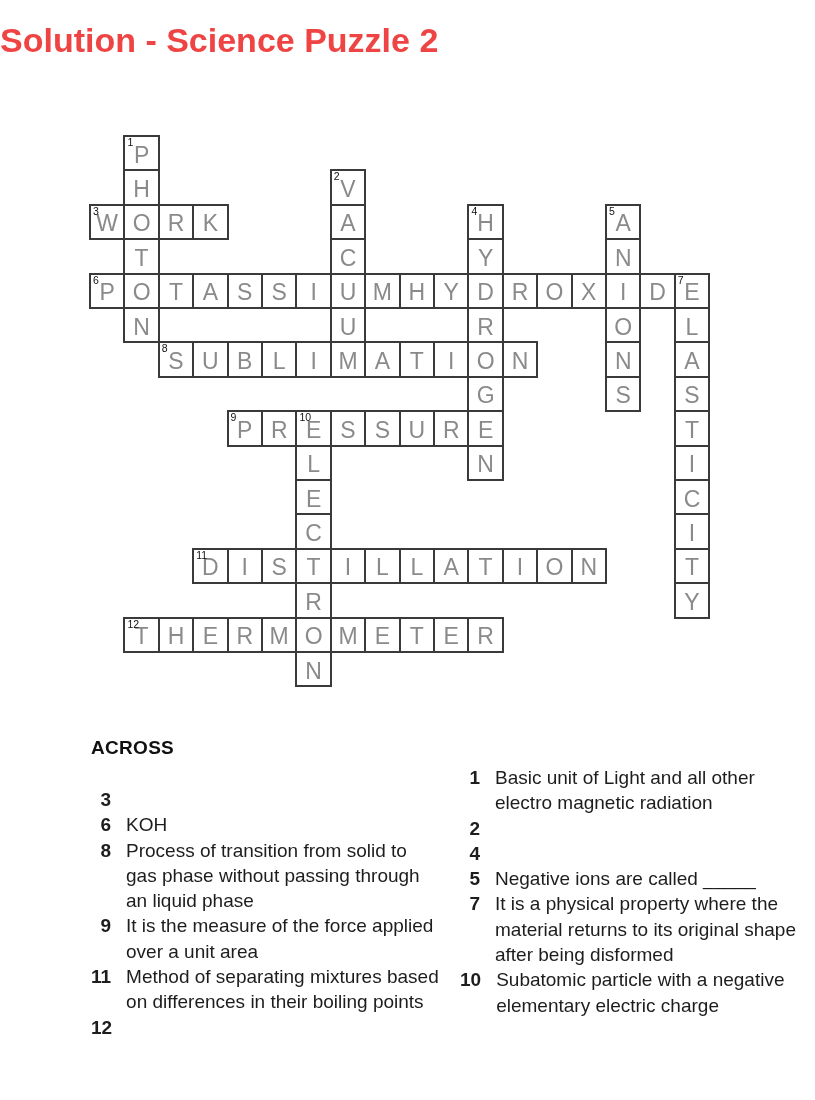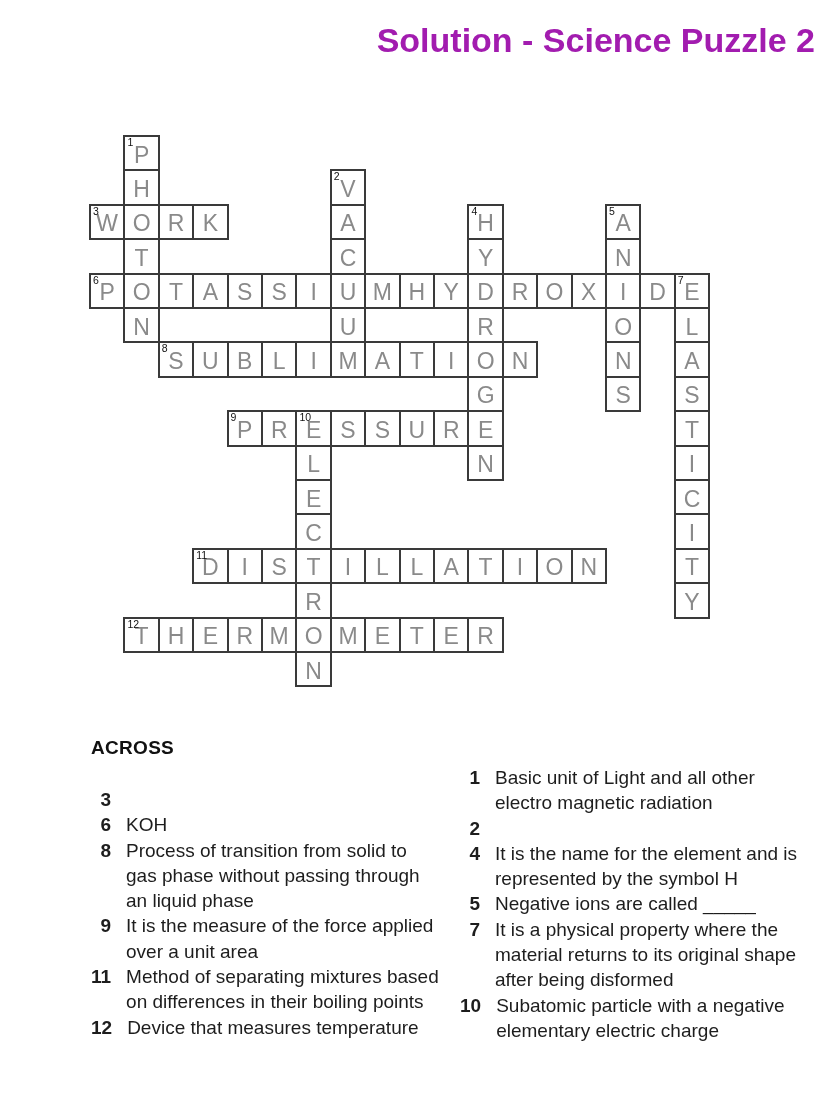--- a/index.html
+++ b/index.html
@@ -10,25 +10,25 @@
     width: 815px;
     height: 1100px;
     background: #ffffff;
     overflow: hidden;
   }
   .title {
     position: absolute;
     top: 20px;
     left: 0;
     width: 100%;
-    text-align: right;
+    text-align: left;
     font-size: 34px;
     line-height: 40px;
     font-weight: bold;
-    color: #a21caf;
+    color: #ef4444;
   }
   .grid { position: absolute; left: 0; top: 0; }
   .cell {
     position: absolute;
     border: 2px solid var(--border-color, #3a3a3a);
     background: #ffffff;
     display: flex;
     align-items: center;
     justify-content: center;
   }
@@ -402,36 +402,34 @@
           <div class="clue">
             <span class="clue-num">9</span>
             <span class="clue-text">It is the measure of the force applied over a unit area</span>
           </div>
           <div class="clue">
             <span class="clue-num">11</span>
             <span class="clue-text">Method of separating mixtures based on differences in their boiling points</span>
           </div>
           <div class="clue">
             <span class="clue-num">12</span>
-            <span class="clue-text">Device that measures temperature</span>
           </div>
         </div>
     </div>
     <div class="clue-col down">
       <div class="clue-list">
           <div class="clue">
             <span class="clue-num">1</span>
             <span class="clue-text">Basic unit of Light and all other electro magnetic radiation</span>
           </div>
           <div class="clue">
             <span class="clue-num">2</span>
           </div>
           <div class="clue">
             <span class="clue-num">4</span>
-            <span class="clue-text">It is the name for the element and is represented by the symbol H</span>
           </div>
           <div class="clue">
             <span class="clue-num">5</span>
             <span class="clue-text">Negative ions are called _____</span>
           </div>
           <div class="clue">
             <span class="clue-num">7</span>
             <span class="clue-text">It is a physical property where the material returns to its original shape after being disformed</span>
           </div>
           <div class="clue">

